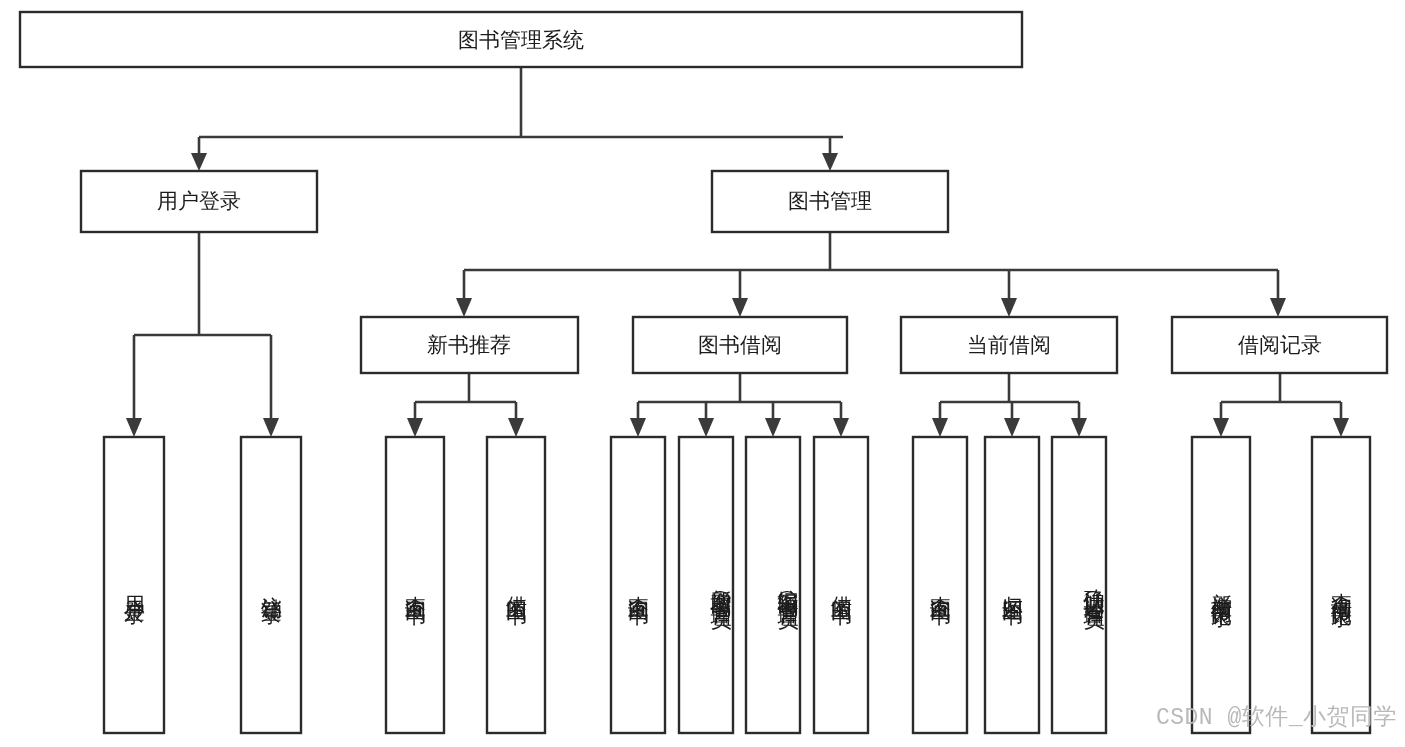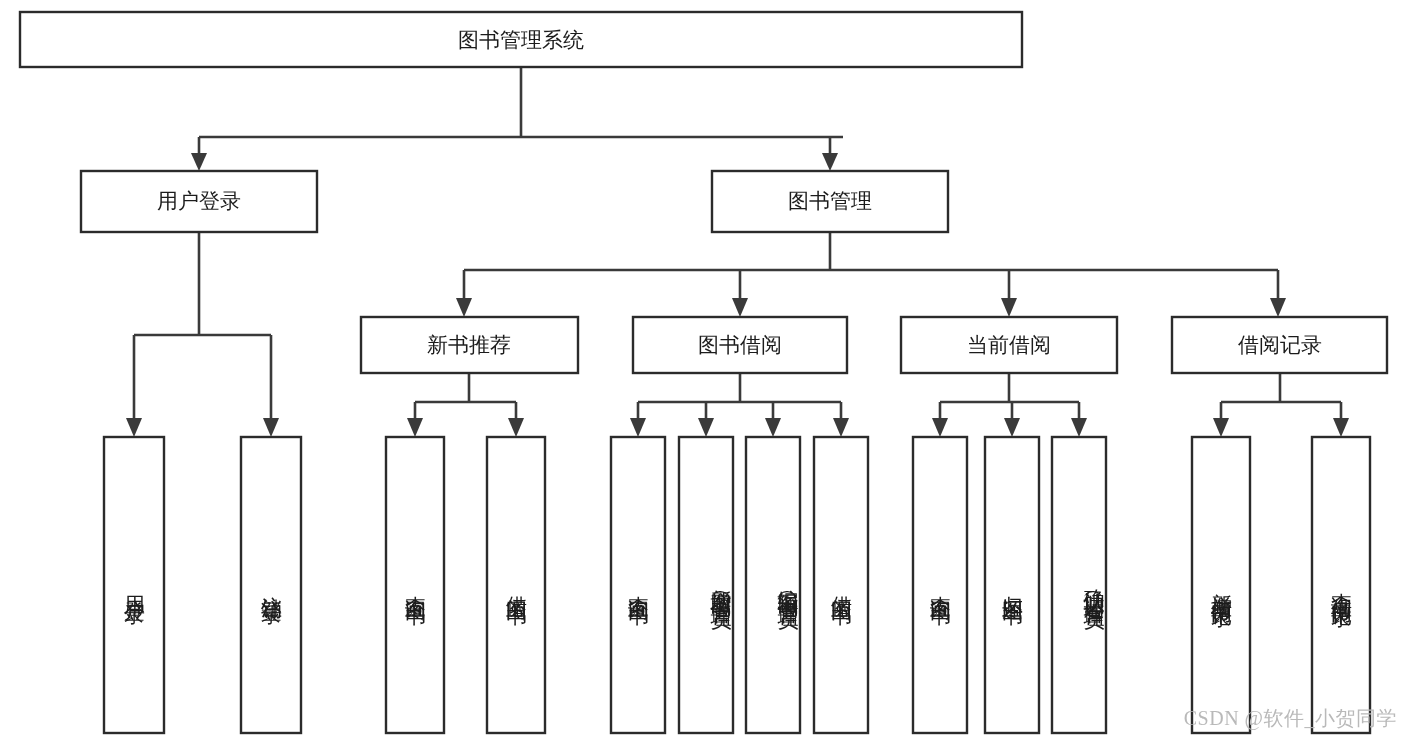--- a/index.html
+++ b/index.html
@@ -61,22 +61,22 @@
     display: flex;
     align-items: center;
     justify-content: center;
     white-space: nowrap;
     pointer-events: none;
   }
   #watermark {
     position: absolute;
     right: 8px;
     bottom: 6px;
-    font-family: Liberation Serif, serif;
-    font-size: 20px;
+    font-family: Liberation Mono, monospace;
+    font-size: 23px;
     color: #b9b9b9;
     white-space: nowrap;
     letter-spacing: 0.5px;
   }
 </style>
 </head>
 <body>
 
 <div id="diagram-root">
 

